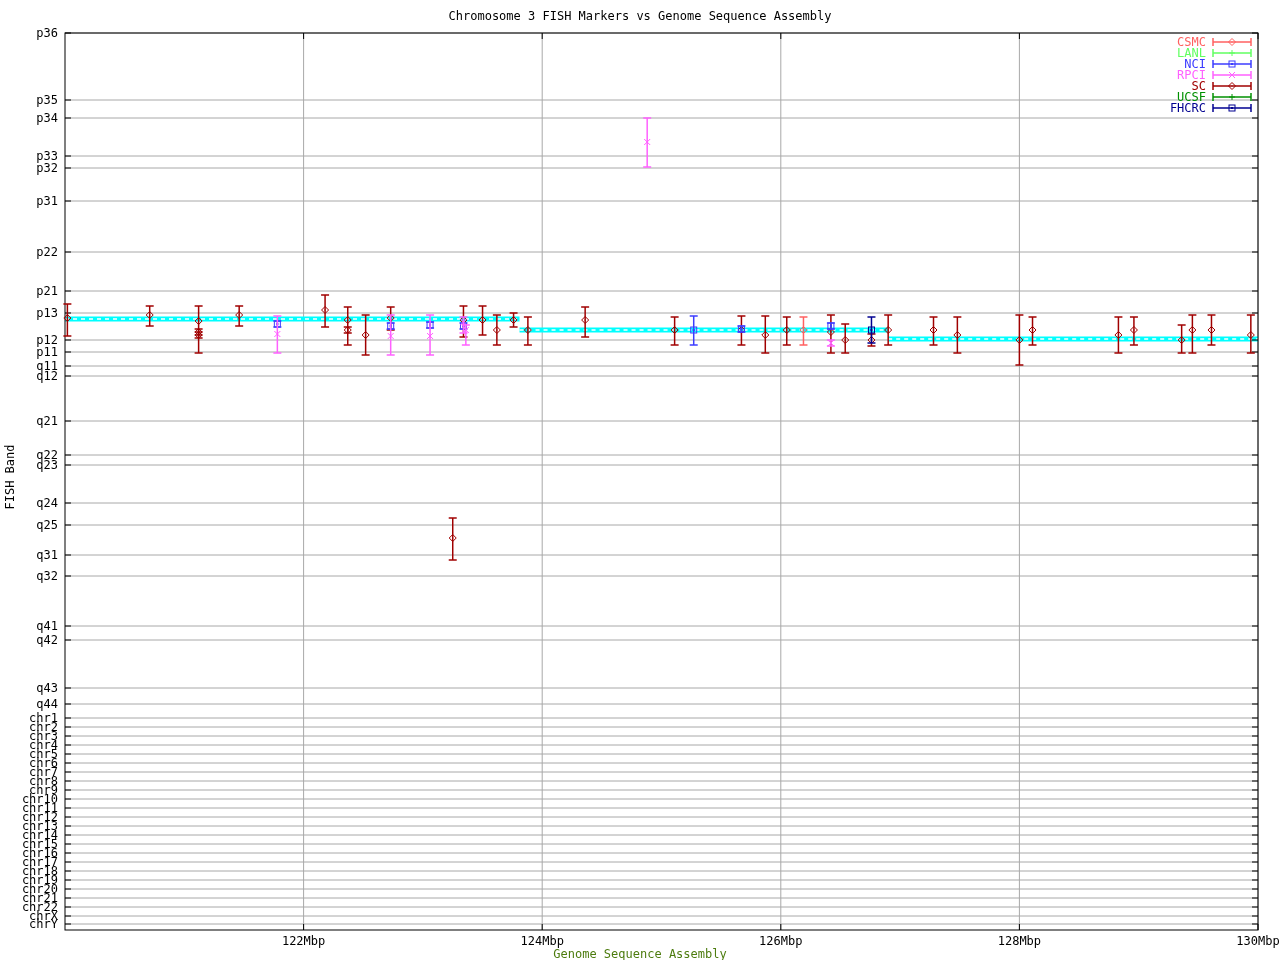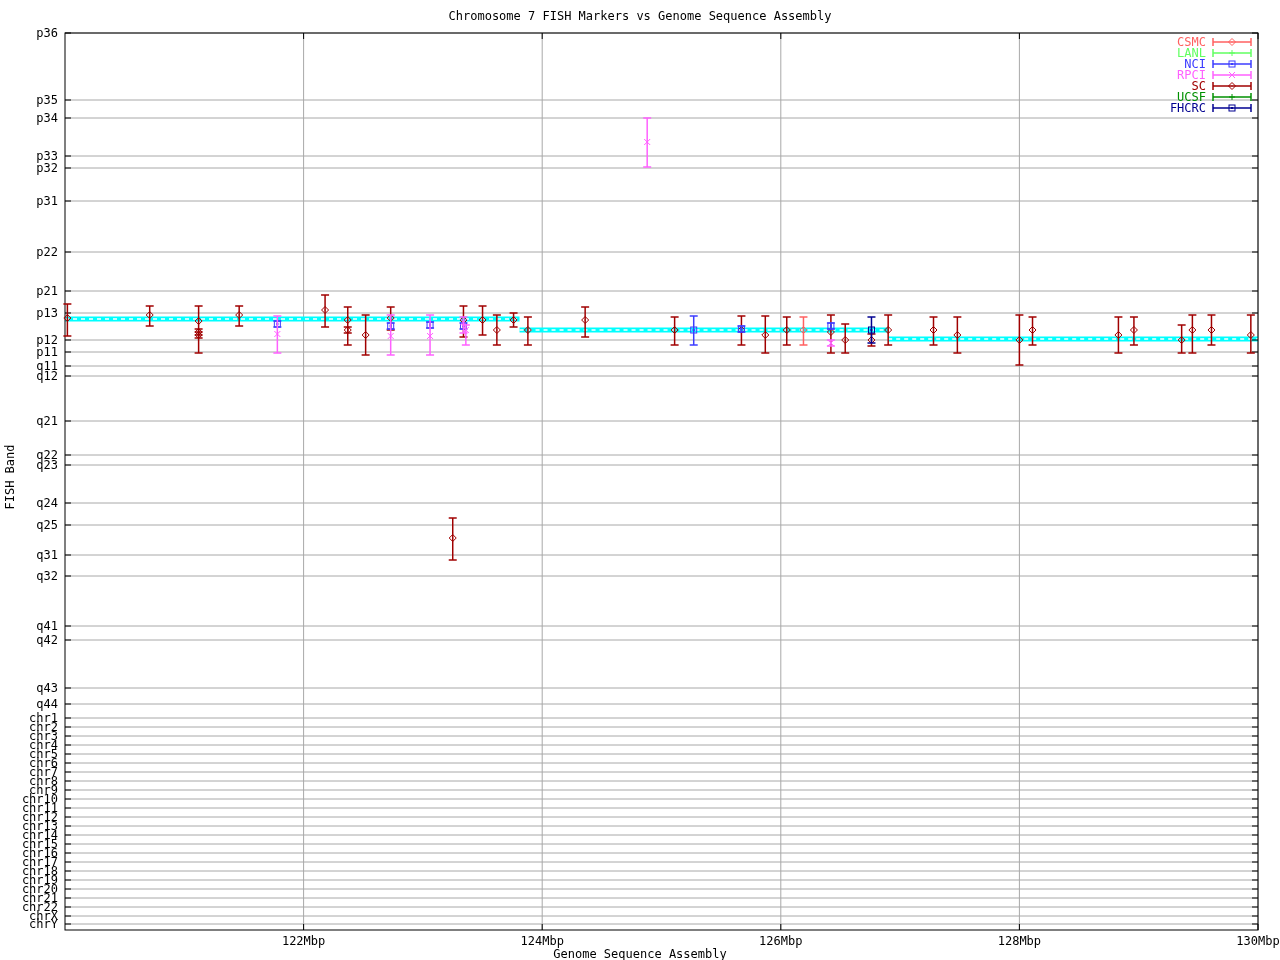--- a/index.html
+++ b/index.html
@@ -7,35 +7,35 @@
     position:relative;width:1280px;height:960px;background:#ffffff;
     font-family:"DejaVu Sans Mono","Liberation Mono",monospace;
     overflow:hidden;
   }
   .title{
     position:absolute;top:9px;left:0;width:1280px;text-align:center;
     font-size:12px;color:#000;letter-spacing:0px;
   }
   .xlabel{
     position:absolute;top:947px;left:0;width:1280px;text-align:center;
-    font-size:12px;color:#000000;
+    font-size:12px;color:#4d7c0f;
   }
   .ylabel{
     position:absolute;top:470px;left:-40px;width:100px;text-align:center;
     font-size:12px;color:#000;
     transform:rotate(-90deg);transform-origin:center center;
   }
   svg{position:absolute;top:0;left:0;}
   text{font-family:"DejaVu Sans Mono","Liberation Mono",monospace;}
 </style>
 </head>
 <body>
 
 <div class="screen">
-  <div class="title">Chromosome 7 FISH Markers vs Genome Sequence Assembly</div>
+  <div class="title">Chromosome 3 FISH Markers vs Genome Sequence Assembly</div>
   <div class="ylabel">FISH Band</div>
   <div class="xlabel">Genome Sequence Assembly</div>
   <svg id="plot" width="1280" height="960">
       <line x1="65" y1="33" x2="1258" y2="33" stroke="#a8a8a8" stroke-width="1"></line>
       <line x1="65" y1="100" x2="1258" y2="100" stroke="#a8a8a8" stroke-width="1"></line>
       <line x1="65" y1="118" x2="1258" y2="118" stroke="#a8a8a8" stroke-width="1"></line>
       <line x1="65" y1="156" x2="1258" y2="156" stroke="#a8a8a8" stroke-width="1"></line>
       <line x1="65" y1="168" x2="1258" y2="168" stroke="#a8a8a8" stroke-width="1"></line>
       <line x1="65" y1="201" x2="1258" y2="201" stroke="#a8a8a8" stroke-width="1"></line>
       <line x1="65" y1="252" x2="1258" y2="252" stroke="#a8a8a8" stroke-width="1"></line>

